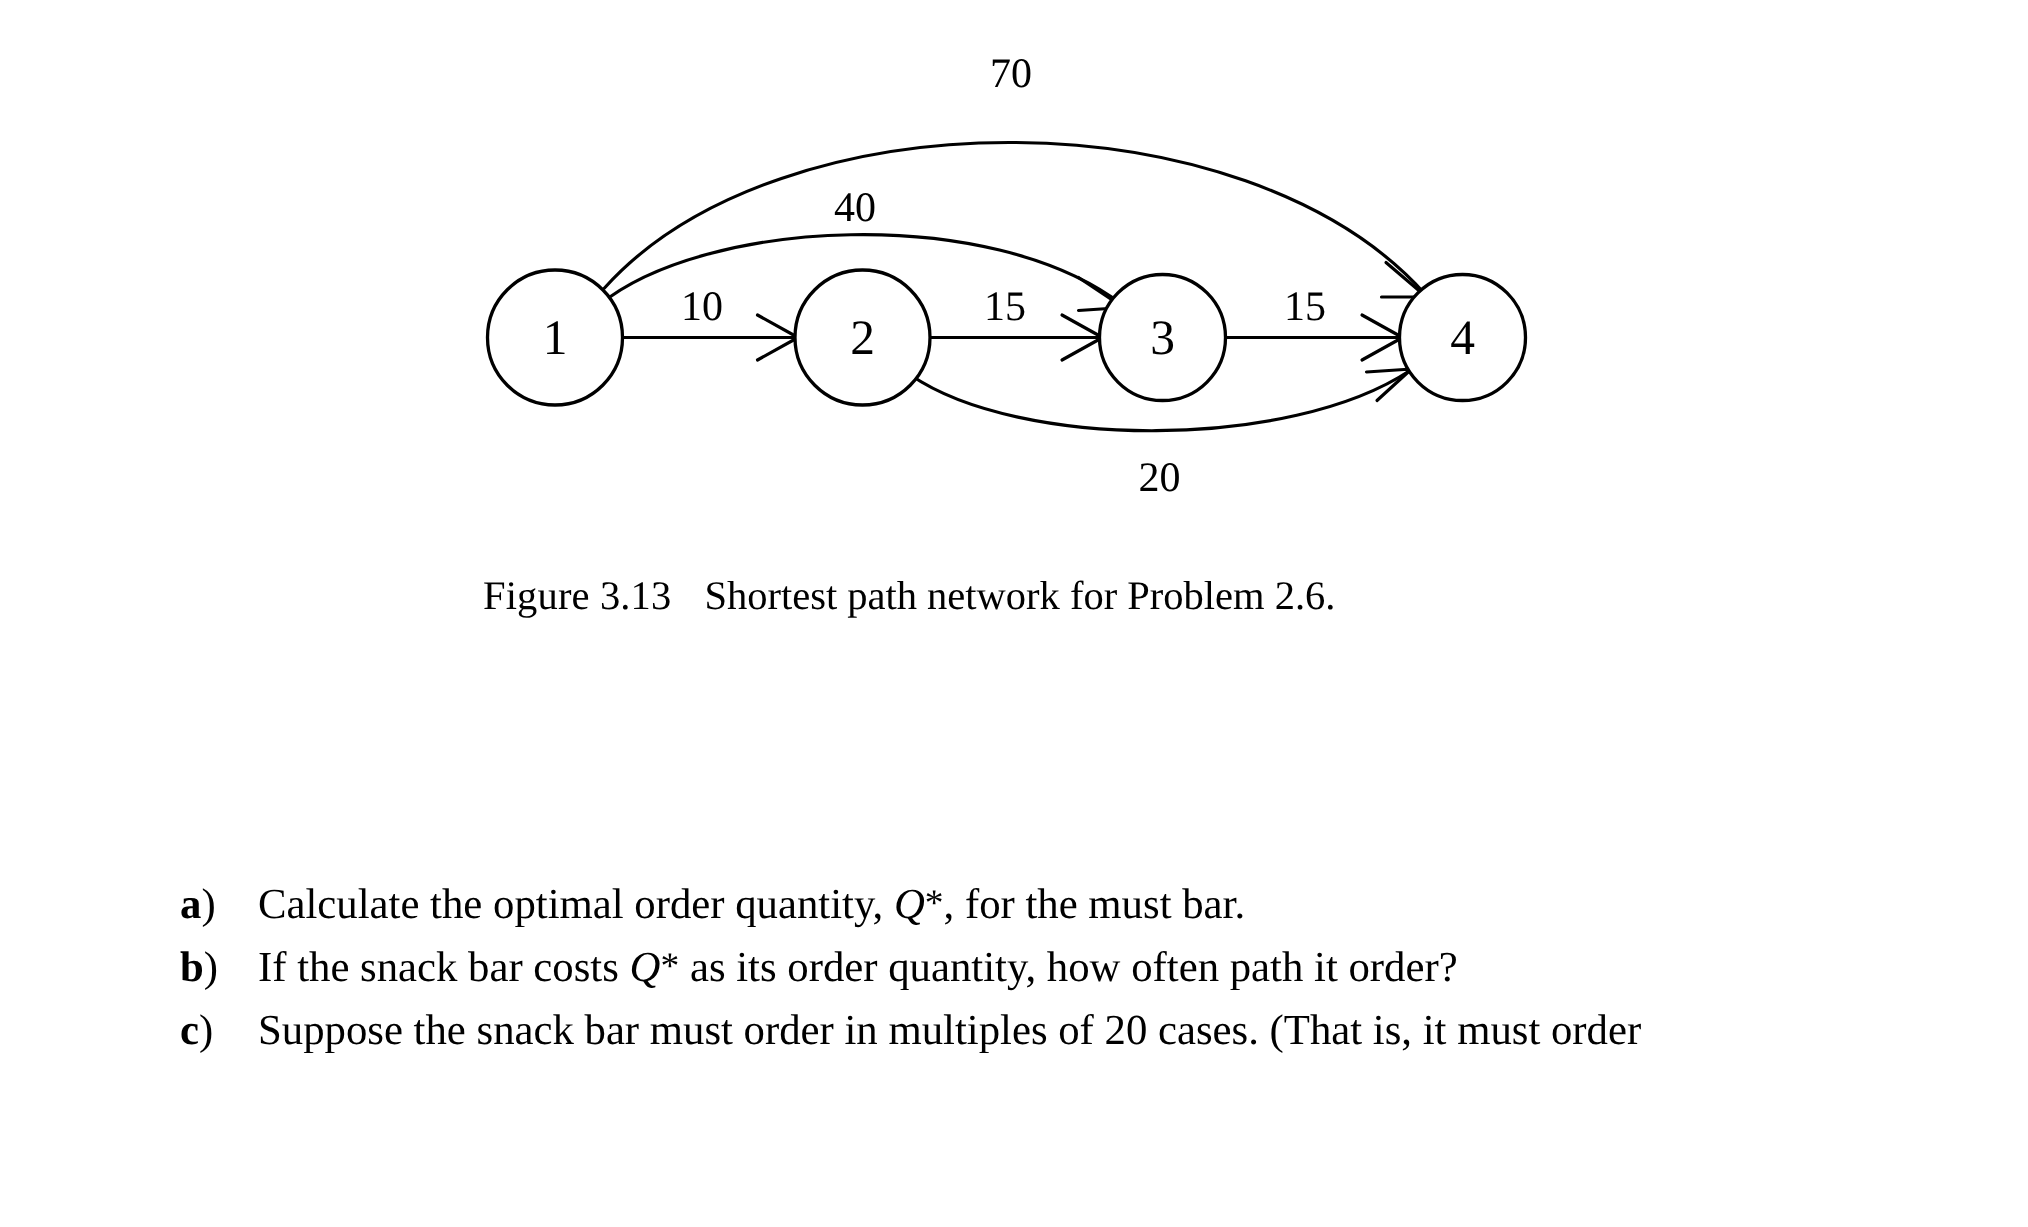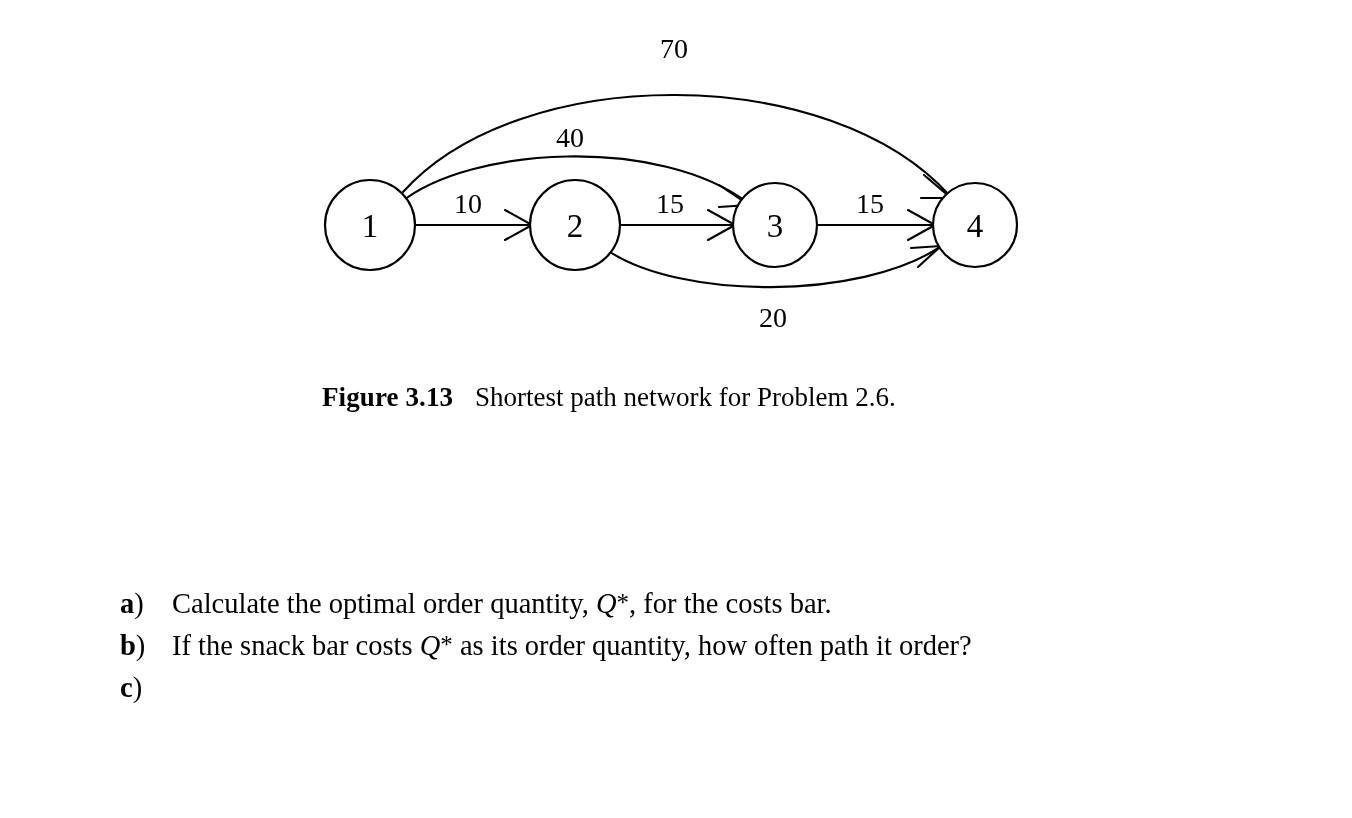--- a/index.html
+++ b/index.html
@@ -71,21 +71,21 @@
   #figure-caption {
     position: absolute;
     left: 322px;
     top: 381px;
     width: 900px;
     font-size: 27px;
     line-height: 1.25;
     white-space: nowrap;
   }
   #figure-caption .cap-label {
-    font-weight: bold;
+    font-weight: normal;
     letter-spacing: .1px;
   }
   #figure-caption .cap-gap {
     display: inline-block;
     width: 22px;
   }
 
   
   #question-list {
     position: absolute;
@@ -183,27 +183,28 @@
     <text class="edge-weight" x="773" y="327">20</text>
   </svg>
 </div>
 
 <div id="figure-caption"><span class="cap-label">Figure 3.13</span><span class="cap-gap"></span><span class="cap-text">Shortest path network for Problem 2.6.</span></div>
 
 <div id="question-list">
 
   <div class="q-item">
     <div class="q-marker"><b>a</b><span class="q-paren">)</span></div>
-    <div class="q-body"><span>Calculate the optimal order quantity, </span><span class="ital">Q</span><span class="star">*</span><span>, for the costs bar.</span></div>
+    <div class="q-body"><span>Calculate the optimal order quantity, </span><span class="ital">Q</span><span class="star">*</span><span>, for the must bar.</span></div>
   </div>
 
   <div class="q-item">
     <div class="q-marker"><b>b</b><span class="q-paren">)</span></div>
     <div class="q-body"><span>If the snack bar costs </span><span class="ital">Q</span><span class="star">*</span><span> as its order quantity, how often path it order?</span></div>
   </div>
 
   <div class="q-item">
     <div class="q-marker"><b>c</b><span class="q-paren">)</span></div>
     <div class="q-body">
+      <div>Suppose the snack bar must order in multiples of 20 cases.  (That is, it must order</div>
     </div>
   </div>
 
 </div>
 
 </body></html>

